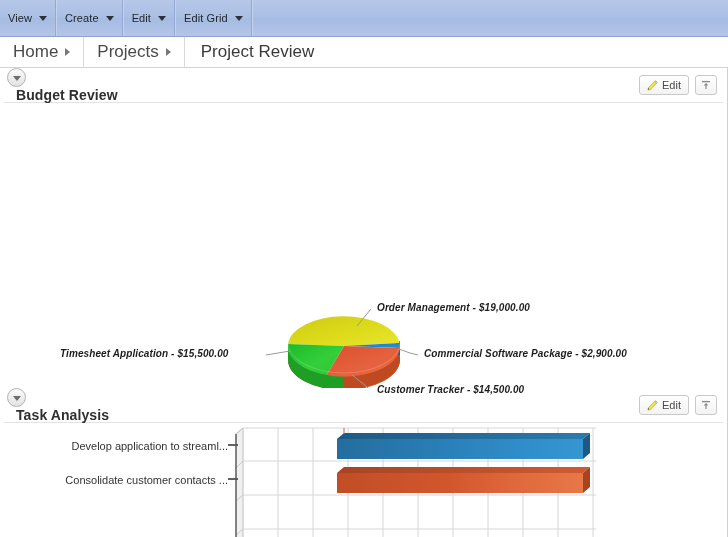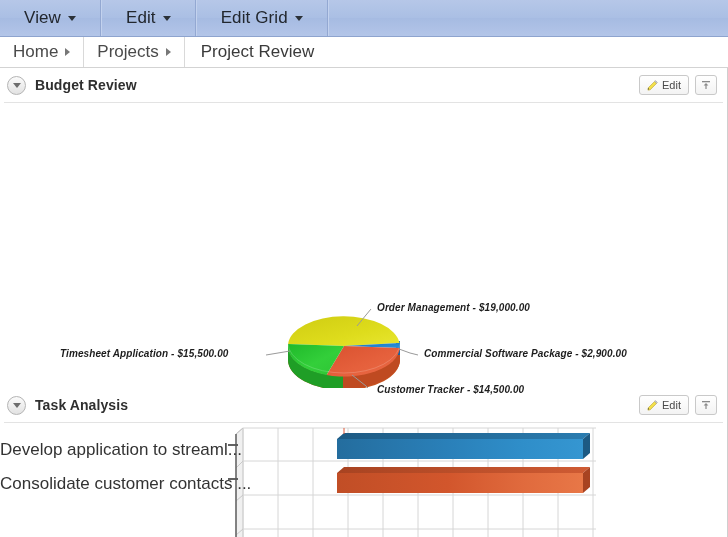--- a/index.html
+++ b/index.html
@@ -23,22 +23,22 @@
     border-bottom: 1px solid #8ea4ce;
     display: flex;
     align-items: stretch;
     box-sizing: border-box;
   }
   .menu-item {
     position: relative;
     display: flex;
     align-items: center;
     justify-content: center;
-    padding: 0 24px;
-    font-size: 17px;
+    padding: 0 8px;
+    font-size: 11px;
     color: #22272e;
     border-right: 1px solid #93a8d2;
     border-left: 1px solid #c3d2ee;
     box-sizing: border-box;
     cursor: default;
     white-space: nowrap;
     letter-spacing: .1px;
   }
   .menu-item:first-child { border-left: none; }
   .menu-item .caret {
@@ -97,22 +97,22 @@
     height: 469px;
     background: #fff;
   }
 
   
   .region { position: relative; }
   .region-header {
     position: relative;
     height: 34px;
     display: flex;
-    align-items: center;
     padding-left: 7px;
+    flex-direction: column;
   }
   .collapse-circle {
     width: 17px; height: 17px;
     border-radius: 50%;
     background: linear-gradient(to bottom, #fbfbfb, #e2e2e2);
     border: 1px solid #b4b4b4;
     display: flex;
     align-items: center;
     justify-content: center;
     flex: 0 0 auto;
@@ -172,32 +172,36 @@
     color: #1d1d1d;
     white-space: nowrap;
     letter-spacing: .1px;
     font-style: italic;
   }
 
   
   .bar-area { position: relative; height: 120px; }
   .bar-cat {
     position: absolute;
-    font-size: 17px;
+    font-size: 11px;
     color: #333;
     white-space: nowrap;
     text-align: right;
   }
 </style>
 </head>
 <body>
 
 <div class="menubar">
   <div class="menu-item">
     <span>View</span>
+    <span class="caret"></span>
+  </div>
+  <div class="menu-item">
+    <span>Create</span>
     <span class="caret"></span>
   </div>
   <div class="menu-item">
     <span>Edit</span>
     <span class="caret"></span>
   </div>
   <div class="menu-item">
     <span>Edit Grid</span>
     <span class="caret"></span>
   </div>

